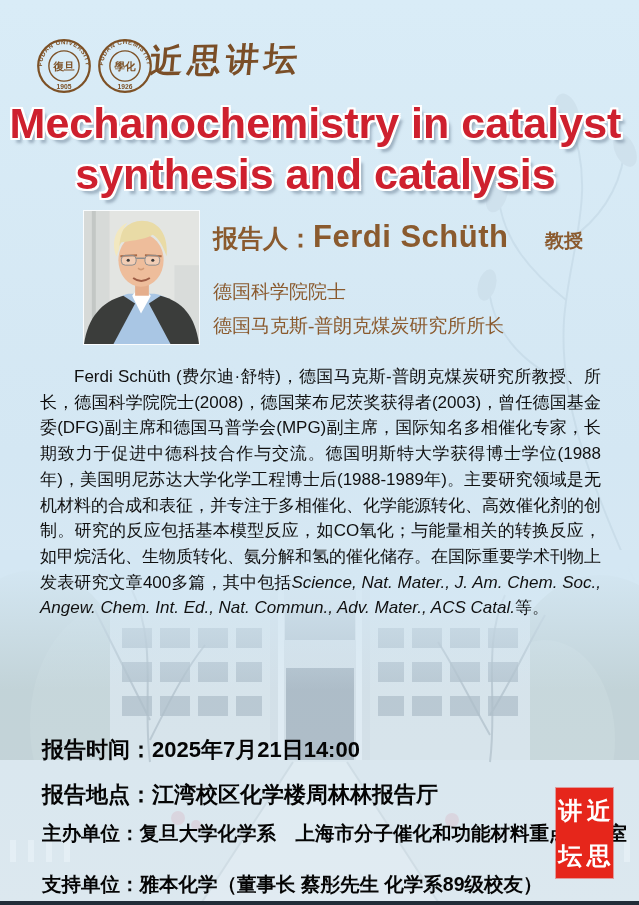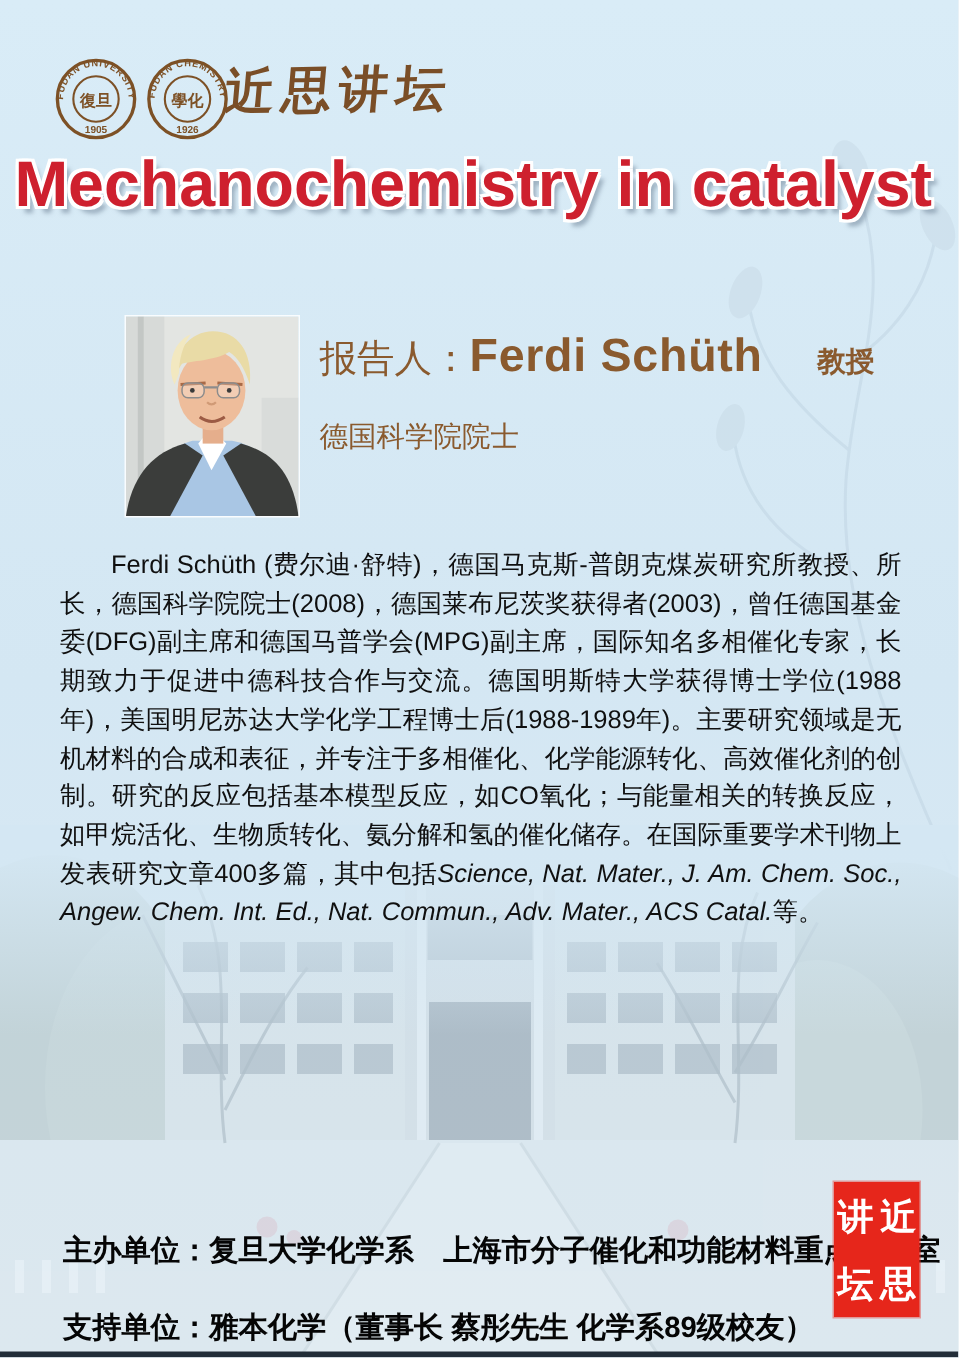--- a/index.html
+++ b/index.html
@@ -29,21 +29,21 @@
     text-shadow:
       -2px -2px 0 #ffffff, 2px -2px 0 #ffffff, -2px 2px 0 #ffffff, 2px 2px 0 #ffffff,
       0 -2px 0 #ffffff, 0 2px 0 #ffffff, -2px 0 0 #ffffff, 2px 0 0 #ffffff,
       4px 5px 3px rgba(110,130,150,.55);
   }
   
   .speaker-photo{position:absolute;top:210px;left:83px;width:117px;height:135px;z-index:2;
     border:1px solid rgba(255,255,255,.85);box-sizing:border-box;}
   .speaker-block{position:absolute;top:219px;left:213px;z-index:2;color:#8a5a2e;}
   .speaker-heading{white-space:nowrap;}
-  .speaker-heading .lbl{font-size:25px;font-weight:normal;}
+  .speaker-heading .lbl{font-size:25px;font-weight:bold;}
   .speaker-heading .name{font-size:31px;font-weight:bold;letter-spacing:.5px;}
   .speaker-heading .suffix{font-size:19px;font-weight:bold;margin-left:32px;}
   .affil{margin-top:20px;font-size:19px;line-height:34px;color:#8a5a2e;font-family:Liberation Serif, serif;}
   
   .bodytext{position:absolute;top:364px;left:40px;width:561px;z-index:2;
     font-size:17px;line-height:25.7px;color:#101010;text-align:justify;}
   .bodytext p{margin:0;text-indent:2em;}
   .bodytext p + p{margin-top:9px;}
   .journals{font-style:italic;}
   
@@ -166,20 +166,21 @@
         <textPath href="#arcC" startOffset="50%" text-anchor="middle">FUDAN CHEMISTRY</textPath>
       </text>
       <text x="50" y="58" font-size="19" font-weight="bold" fill="#7d5126" text-anchor="middle">學化</text>
       <text x="50" y="91" font-size="12" font-weight="bold" fill="#7d5126" text-anchor="middle">1926</text>
     </svg>
   </div>
   <div class="calligraphy">近思讲坛</div>
 
   <div class="title">
     <div>Mechanochemistry in catalyst</div>
+    <div>synthesis and catalysis</div>
   </div>
 
   <svg class="speaker-photo" viewBox="0 0 117 135" preserveAspectRatio="none">
     <rect x="0" y="0" width="117" height="135" fill="#e3e5e2"></rect>
     <rect x="0" y="0" width="26" height="135" fill="#d7dad8"></rect>
     <rect x="8" y="0" width="4" height="135" fill="#c3c7c5"></rect>
     <rect x="92" y="55" width="25" height="80" fill="#d9dcda"></rect>
     <path d="M10,135 C14,100 30,88 45,84 L72,84 C92,88 104,100 108,135 Z" fill="#a9c6e4"></path>
     <path d="M0,135 C4,108 18,92 40,86 L52,94 L30,135 Z" fill="#3b3d3b"></path>
     <path d="M117,135 C113,106 100,92 78,86 L66,94 L88,135 Z" fill="#3b3d3b"></path>
@@ -199,27 +200,36 @@
     <path d="M55,58 Q58,61 61,58" stroke="#d09a76" stroke-width="1.5" fill="none"></path>
   </svg>
 
   <div class="speaker-block">
     <div class="speaker-heading">
       <span class="lbl">报告人：</span><span class="name">Ferdi Schüth</span>
       <span class="suffix">教授</span>
     </div>
     <div class="affil">
       <div>德国科学院院士</div>
+      <div>德国马克斯-普朗克煤炭研究所所长</div>
     </div>
   </div>
 
   <div class="bodytext">
     <p><span>Ferdi Schüth (费尔迪·舒特)，德国马克斯-普朗克煤炭研究所教授、所长，德国科学院院士(2008)，德国莱布尼茨奖获得者(2003)，曾任德国基金委(DFG)副主席和德国马普学会(MPG)副主席，国际知名多相催化专家，长期致力于促进中德科技合作与交流。德国明斯特大学获得博士学位(1988年)，美国明尼苏达大学化学工程博士后(1988-1989年)。主要研究领域是无机材料的合成和表征，并专注于多相催化、化学能源转化、高效催化剂的创制。研究的反应包括基本模型反应，如CO氧化；与能量相关的转换反应，如甲烷活化、生物质转化、氨分解和氢的催化储存。在国际重要学术刊物上发表研究文章400多篇，其中包括</span><span class="journals">Science, Nat. Mater., J. Am. Chem. Soc., Angew. Chem. Int. Ed., Nat. Commun., Adv. Mater., ACS Catal.</span><span>等。</span></p>
   </div>
 
+  <div class="schedule">
+    <div class="line">
+      <span>报告时间：</span><span>2025年7月21日14:00</span>
+    </div>
+    <div class="line">
+      <span>报告地点：</span><span>江湾校区化学楼周林林报告厅</span>
+    </div>
+  </div>
 
   <div class="organizers">
     <div class="line">
       <span>主办单位：</span><span>复旦大学化学系　上海市分子催化和功能材料重点实验室</span>
     </div>
     <div class="line">
       <span>支持单位：</span><span>雅本化学（董事长 蔡彤先生 化学系89级校友）</span>
     </div>
   </div>
 

